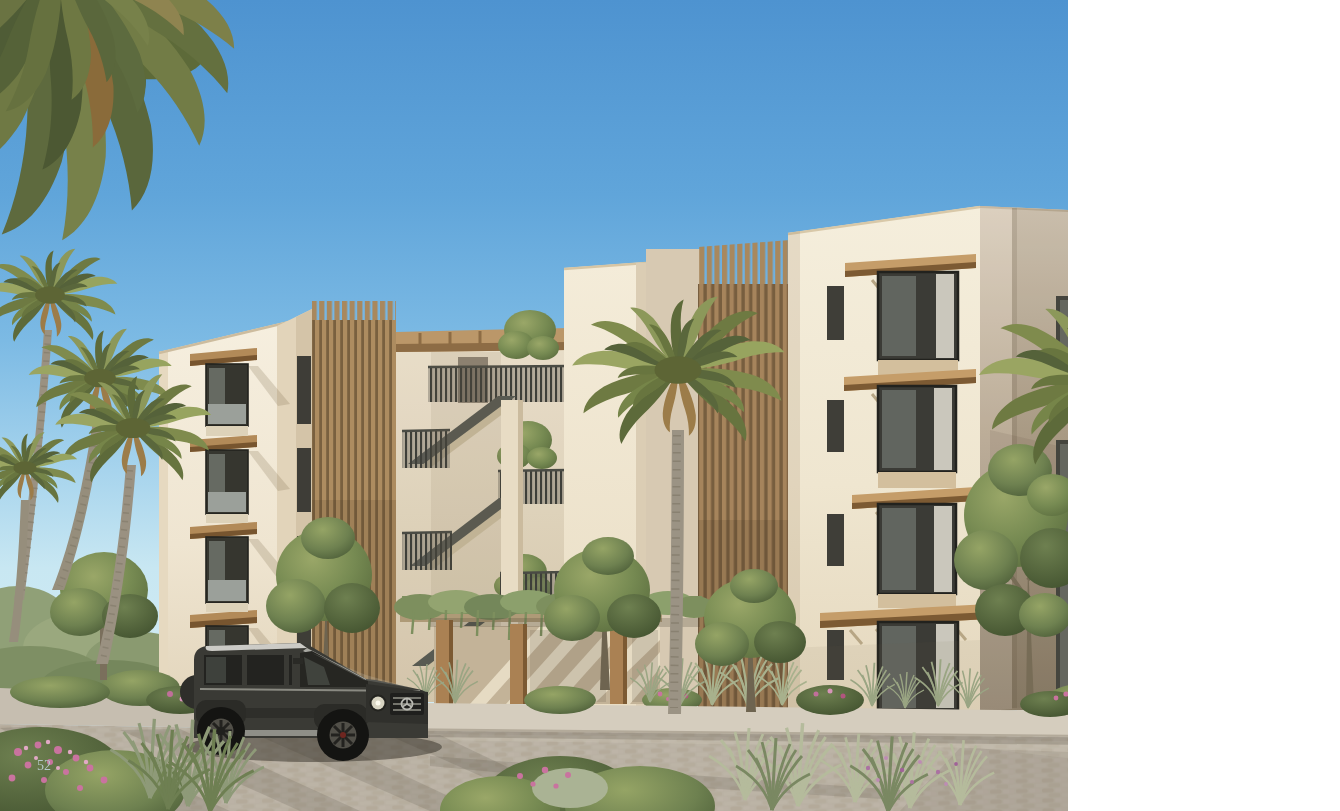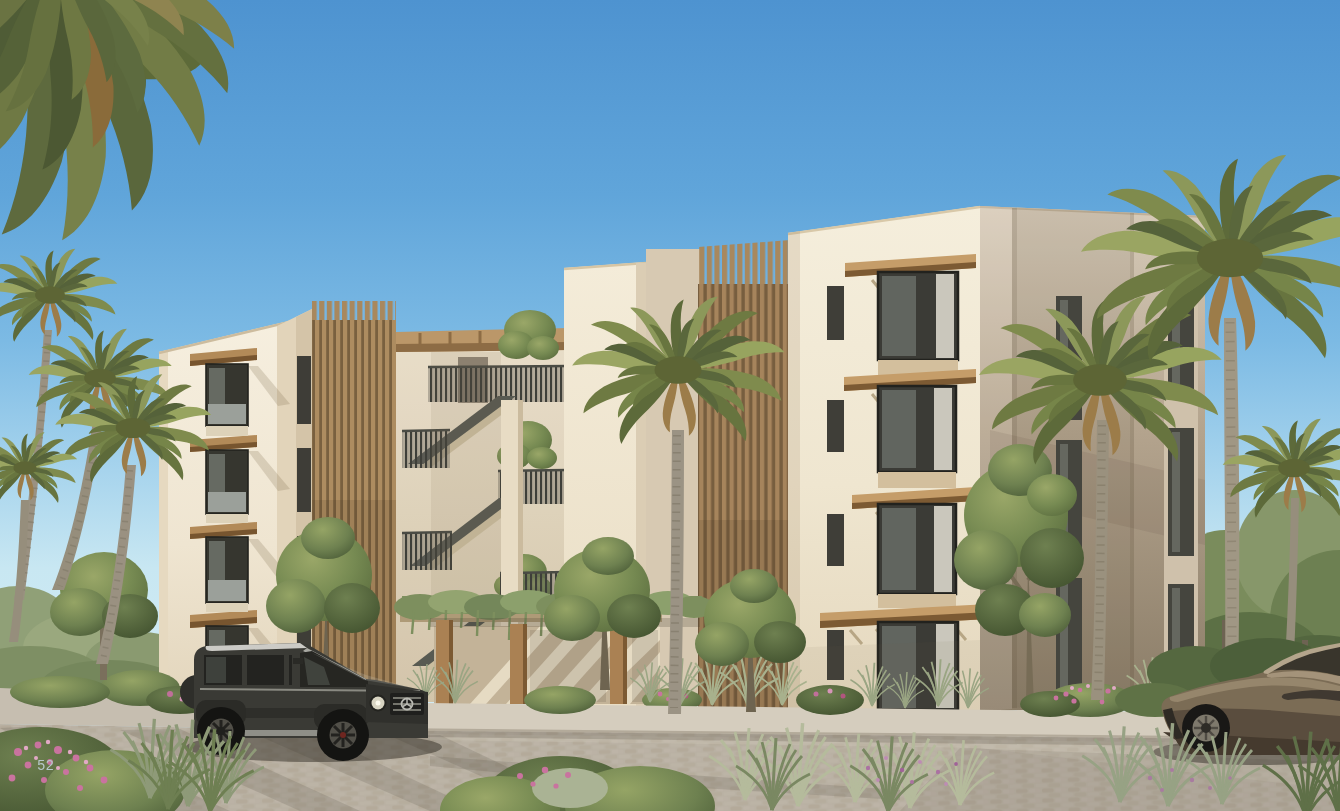--- a/index.html
+++ b/index.html
@@ -1,16 +1,16 @@
 <!DOCTYPE html>
 <html><head>
 <meta charset="utf-8">
 <style>
 html,body{margin:0;padding:0;background:#fff;}
-#scene{position:relative;width:1340px;height:811px;overflow:hidden;font-family:Liberation Mono, monospace;}
+#scene{position:relative;width:1068px;height:811px;overflow:hidden;font-family:Liberation Serif, serif;}
 </style>
 </head>
 <body>
 <div id="scene">
 <svg width="1340" height="811" viewBox="0 0 1340 811">
 <defs>
 <linearGradient id="sky" x1="0" y1="0" x2="0" y2="1">
  <stop offset="0" stop-color="#4e93d0"></stop>
  <stop offset="0.24" stop-color="#60a5da"></stop>
  <stop offset="0.42" stop-color="#7cbae4"></stop>

